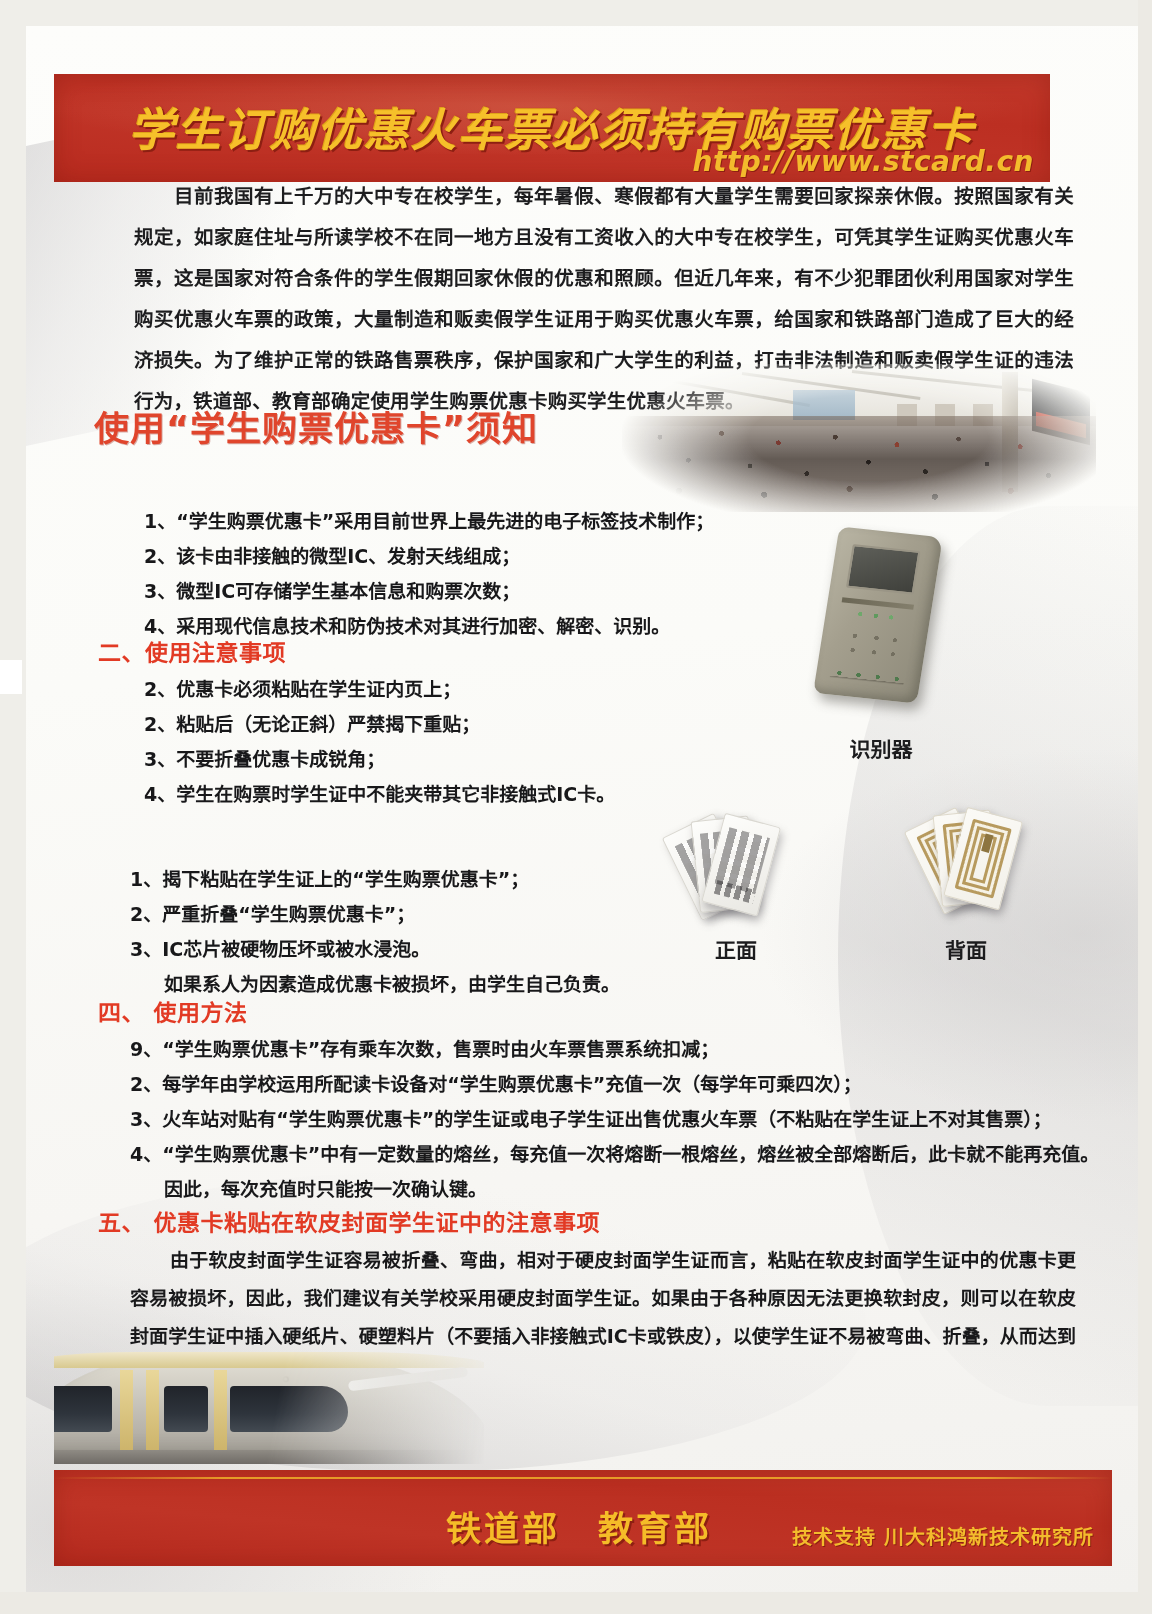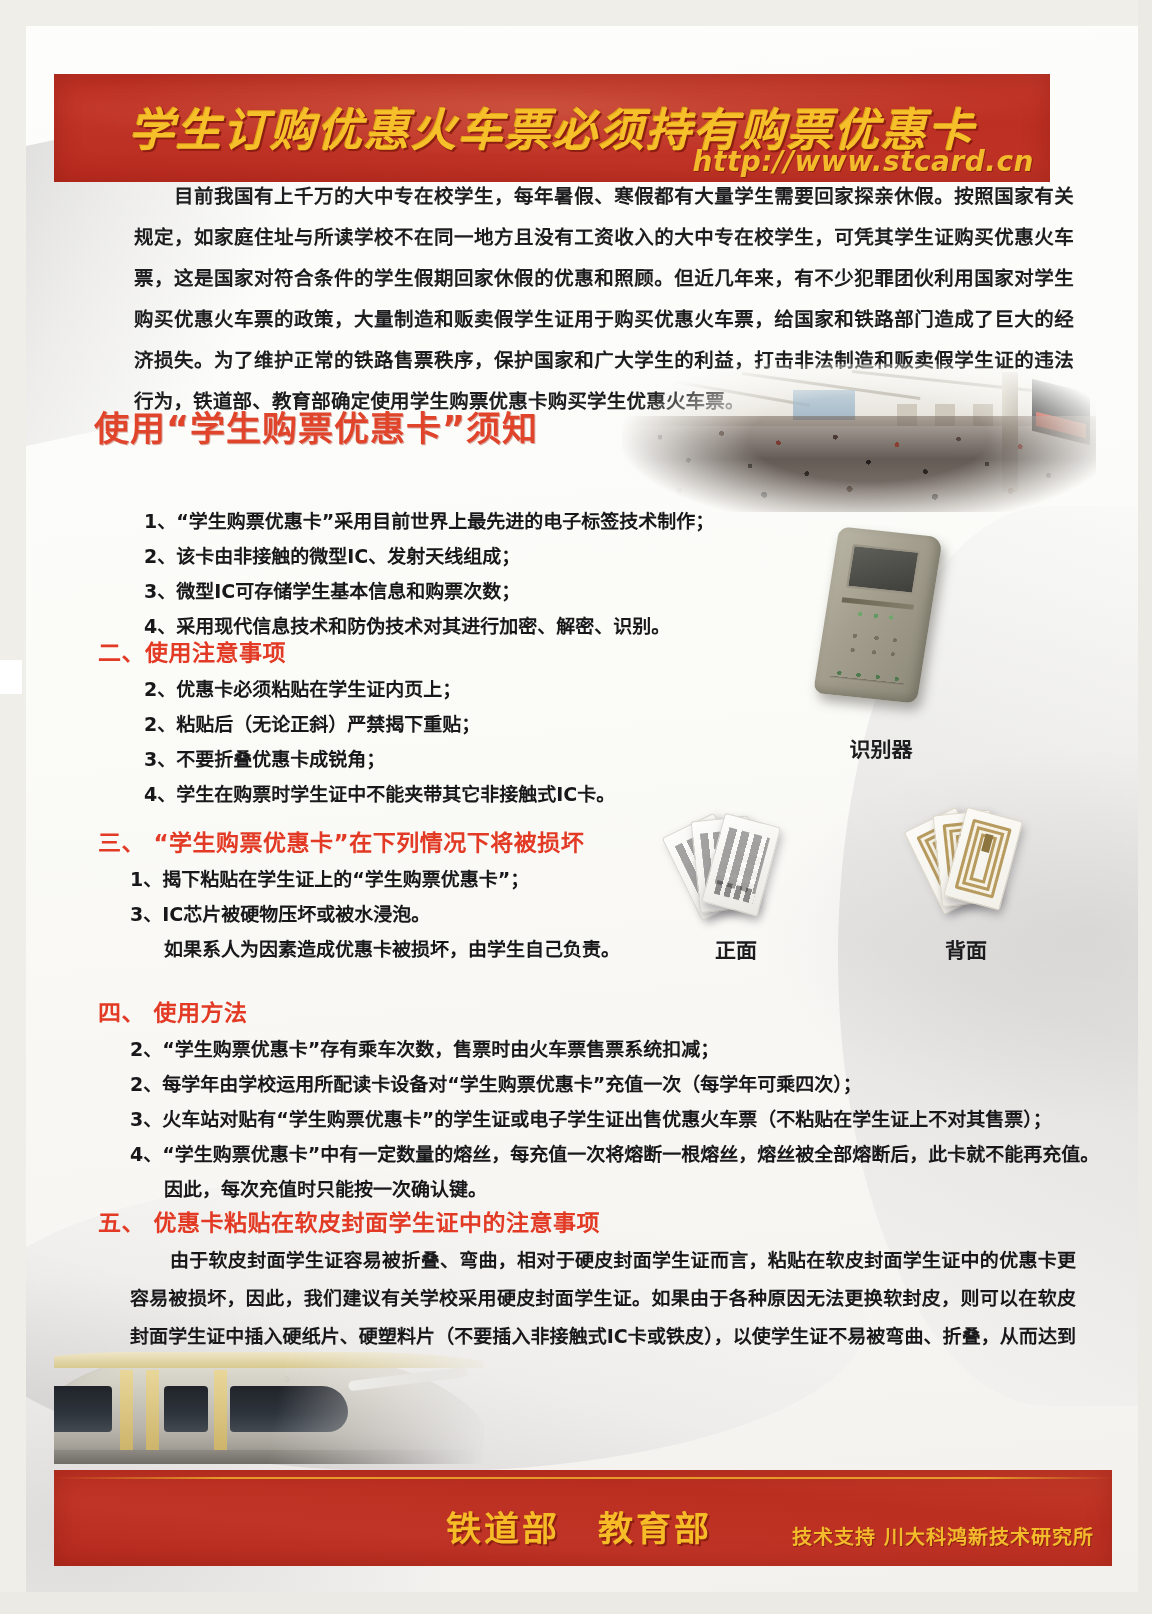--- a/index.html
+++ b/index.html
@@ -407,30 +407,30 @@
     </ul>
 
     <div class="sec-title" id="sec2-title">二、使用注意事项</div>
     <ul class="sec-items" id="sec2-items">
       <li>2、优惠卡必须粘贴在学生证内页上；</li>
       <li>2、粘贴后（无论正斜）严禁揭下重贴；</li>
       <li>3、不要折叠优惠卡成锐角；</li>
       <li>4、学生在购票时学生证中不能夹带其它非接触式IC卡。</li>
     </ul>
 
-    <div class="sec-title" id="sec3-title">三、 “学生购票优惠卡”在下列情况下将被损坏</div>
     <ul class="sec-items" id="sec3-items">
       <li>1、揭下粘贴在学生证上的“学生购票优惠卡”；</li>
+      <li>2、严重折叠“学生购票优惠卡”；</li>
       <li>3、IC芯片被硬物压坏或被水浸泡。</li>
       <li class="wrapline">如果系人为因素造成优惠卡被损坏，由学生自己负责。</li>
     </ul>
 
     <div class="sec-title" id="sec4-title">四、 使用方法</div>
     <ul class="sec-items" id="sec4-items">
-      <li>2、“学生购票优惠卡”存有乘车次数，售票时由火车票售票系统扣减；</li>
+      <li>9、“学生购票优惠卡”存有乘车次数，售票时由火车票售票系统扣减；</li>
       <li>2、每学年由学校运用所配读卡设备对“学生购票优惠卡”充值一次（每学年可乘四次）；</li>
       <li>3、火车站对贴有“学生购票优惠卡”的学生证或电子学生证出售优惠火车票（不粘贴在学生证上不对其售票）；</li>
       <li>4、“学生购票优惠卡”中有一定数量的熔丝，每充值一次将熔断一根熔丝，熔丝被全部熔断后，此卡就不能再充值。</li>
       <li class="wrapline">因此，每次充值时只能按一次确认键。</li>
     </ul>
 
     <div class="sec-title" id="sec5-title">五、 优惠卡粘贴在软皮封面学生证中的注意事项</div>
     <div class="para-block" id="sec5-para">由于软皮封面学生证容易被折叠、弯曲，相对于硬皮封面学生证而言，粘贴在软皮封面学生证中的优惠卡更容易被损坏，因此，我们建议有关学校采用硬皮封面学生证。如果由于各种原因无法更换软封皮，则可以在软皮封面学生证中插入硬纸片、硬塑料片（不要插入非接触式IC卡或铁皮），以使学生证不易被弯曲、折叠，从而达到保护优惠卡的目的。</div>
 
     <div class="device-wrap">

